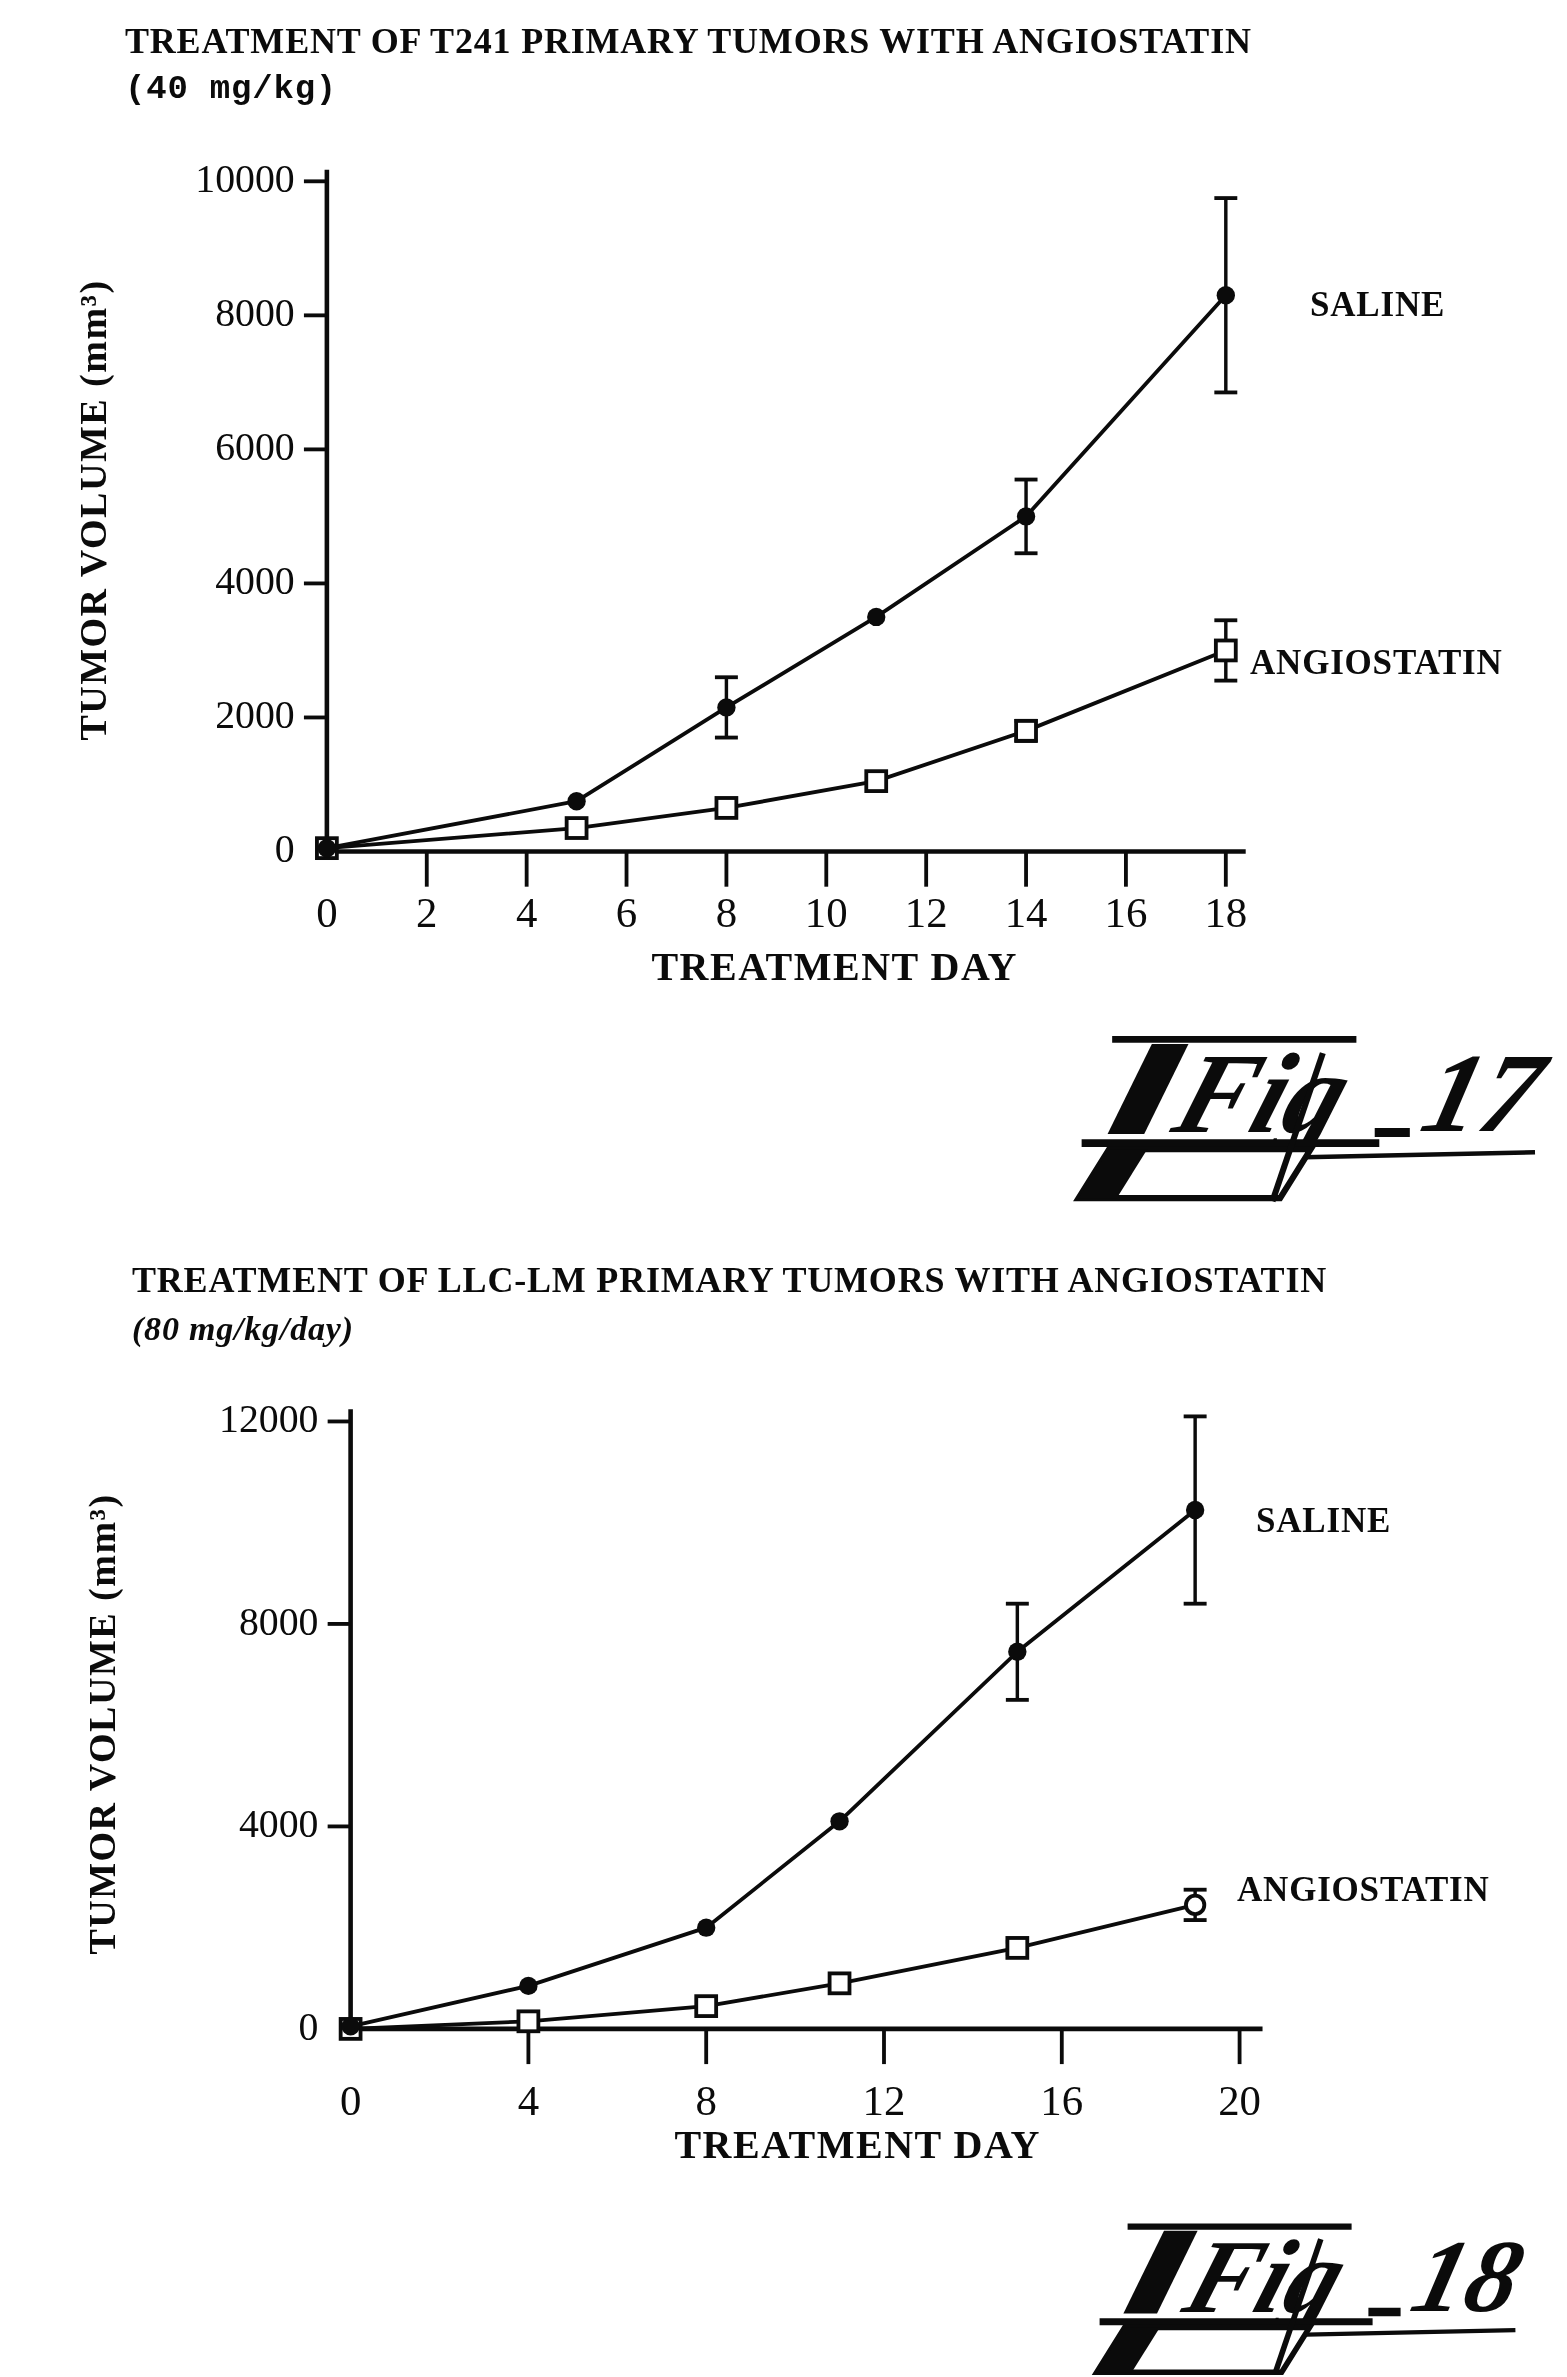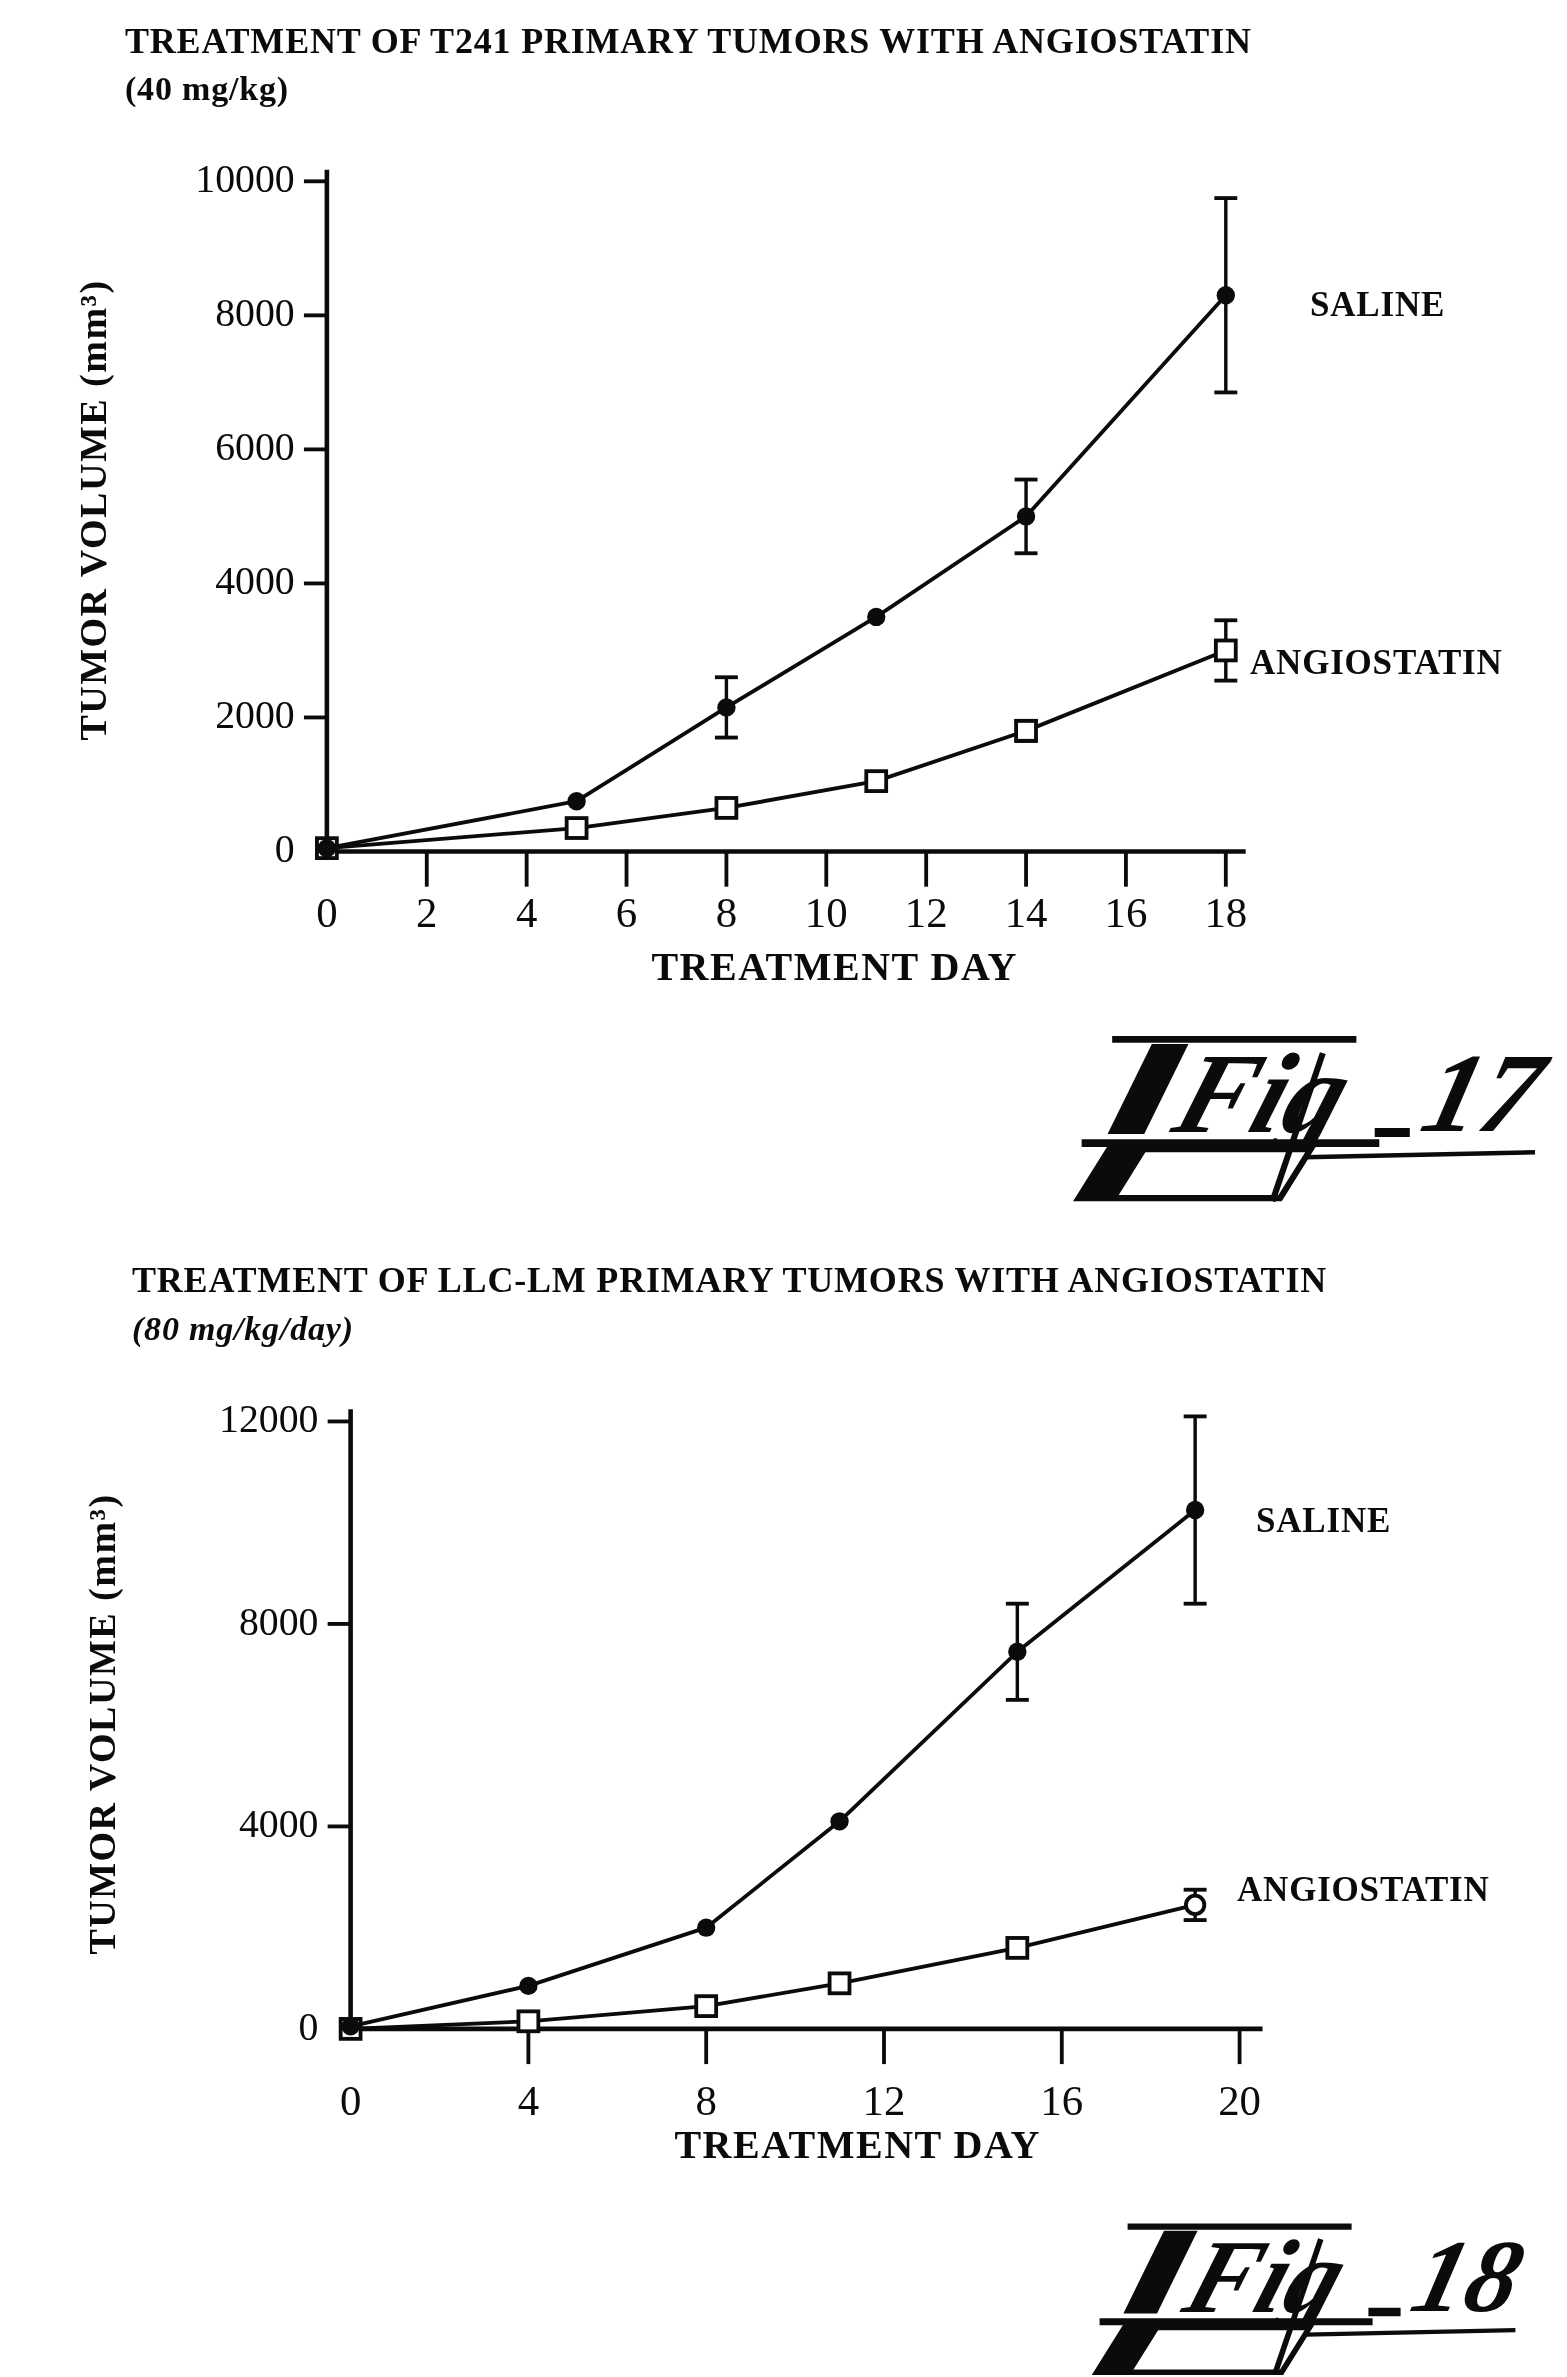--- a/index.html
+++ b/index.html
@@ -16,21 +16,21 @@
   .series-label{font:700 35px "Liberation Serif",serif;letter-spacing:0.8px;
       transform:translateY(-50%);white-space:nowrap;text-align:right;}
   svg text.tick{font-family:"Liberation Serif",serif;fill:#0b0b0b;}
   .emblem{position:absolute;}
 </style>
 </head>
 <body>
 
 <div class="abs" style="left:0;top:0;width:1568px;height:1224px;">
   <div class="abs chart-title" style="left:125px;top:20px;">TREATMENT OF T241 PRIMARY TUMORS WITH ANGIOSTATIN</div>
-  <div class="abs chart-subtitle" style="left:125px;top:70px;">(40 mg/kg)</div>
+  <div class="abs chart-subtitle" style="left:125px;top:70px;font-family:Liberation Mono, monospace;">(40 mg/kg)</div>
   <div class="abs y-axis-title" style="left:-208px;top:483px;">TUMOR VOLUME (mm³)</div>
   <div class="abs x-axis-title" style="left:528px;top:943px;">TREATMENT DAY</div>
   <div class="abs series-label" style="left:1310px;top:305px;">SALINE</div>
   <div class="abs series-label" style="left:1250px;top:663px;">ANGIOSTATIN</div>
 
   <svg class="emblem" style="left:1052px;top:1018px;" width="505" height="187" viewBox="0 0 660 245">
     <line x1="78" y1="28" x2="398" y2="28" stroke="#0b0b0b" stroke-width="9"></line>
     <polygon points="130,34 178,34 120,152 72,152" fill="#0b0b0b"></polygon>
     <text transform="translate(152,150) skewX(-18)" font-family="Liberation Serif, serif" font-size="150" font-weight="700" font-style="italic" fill="#0b0b0b">Fig</text>
     <line x1="38" y1="164" x2="428" y2="164" stroke="#0b0b0b" stroke-width="10"></line>

